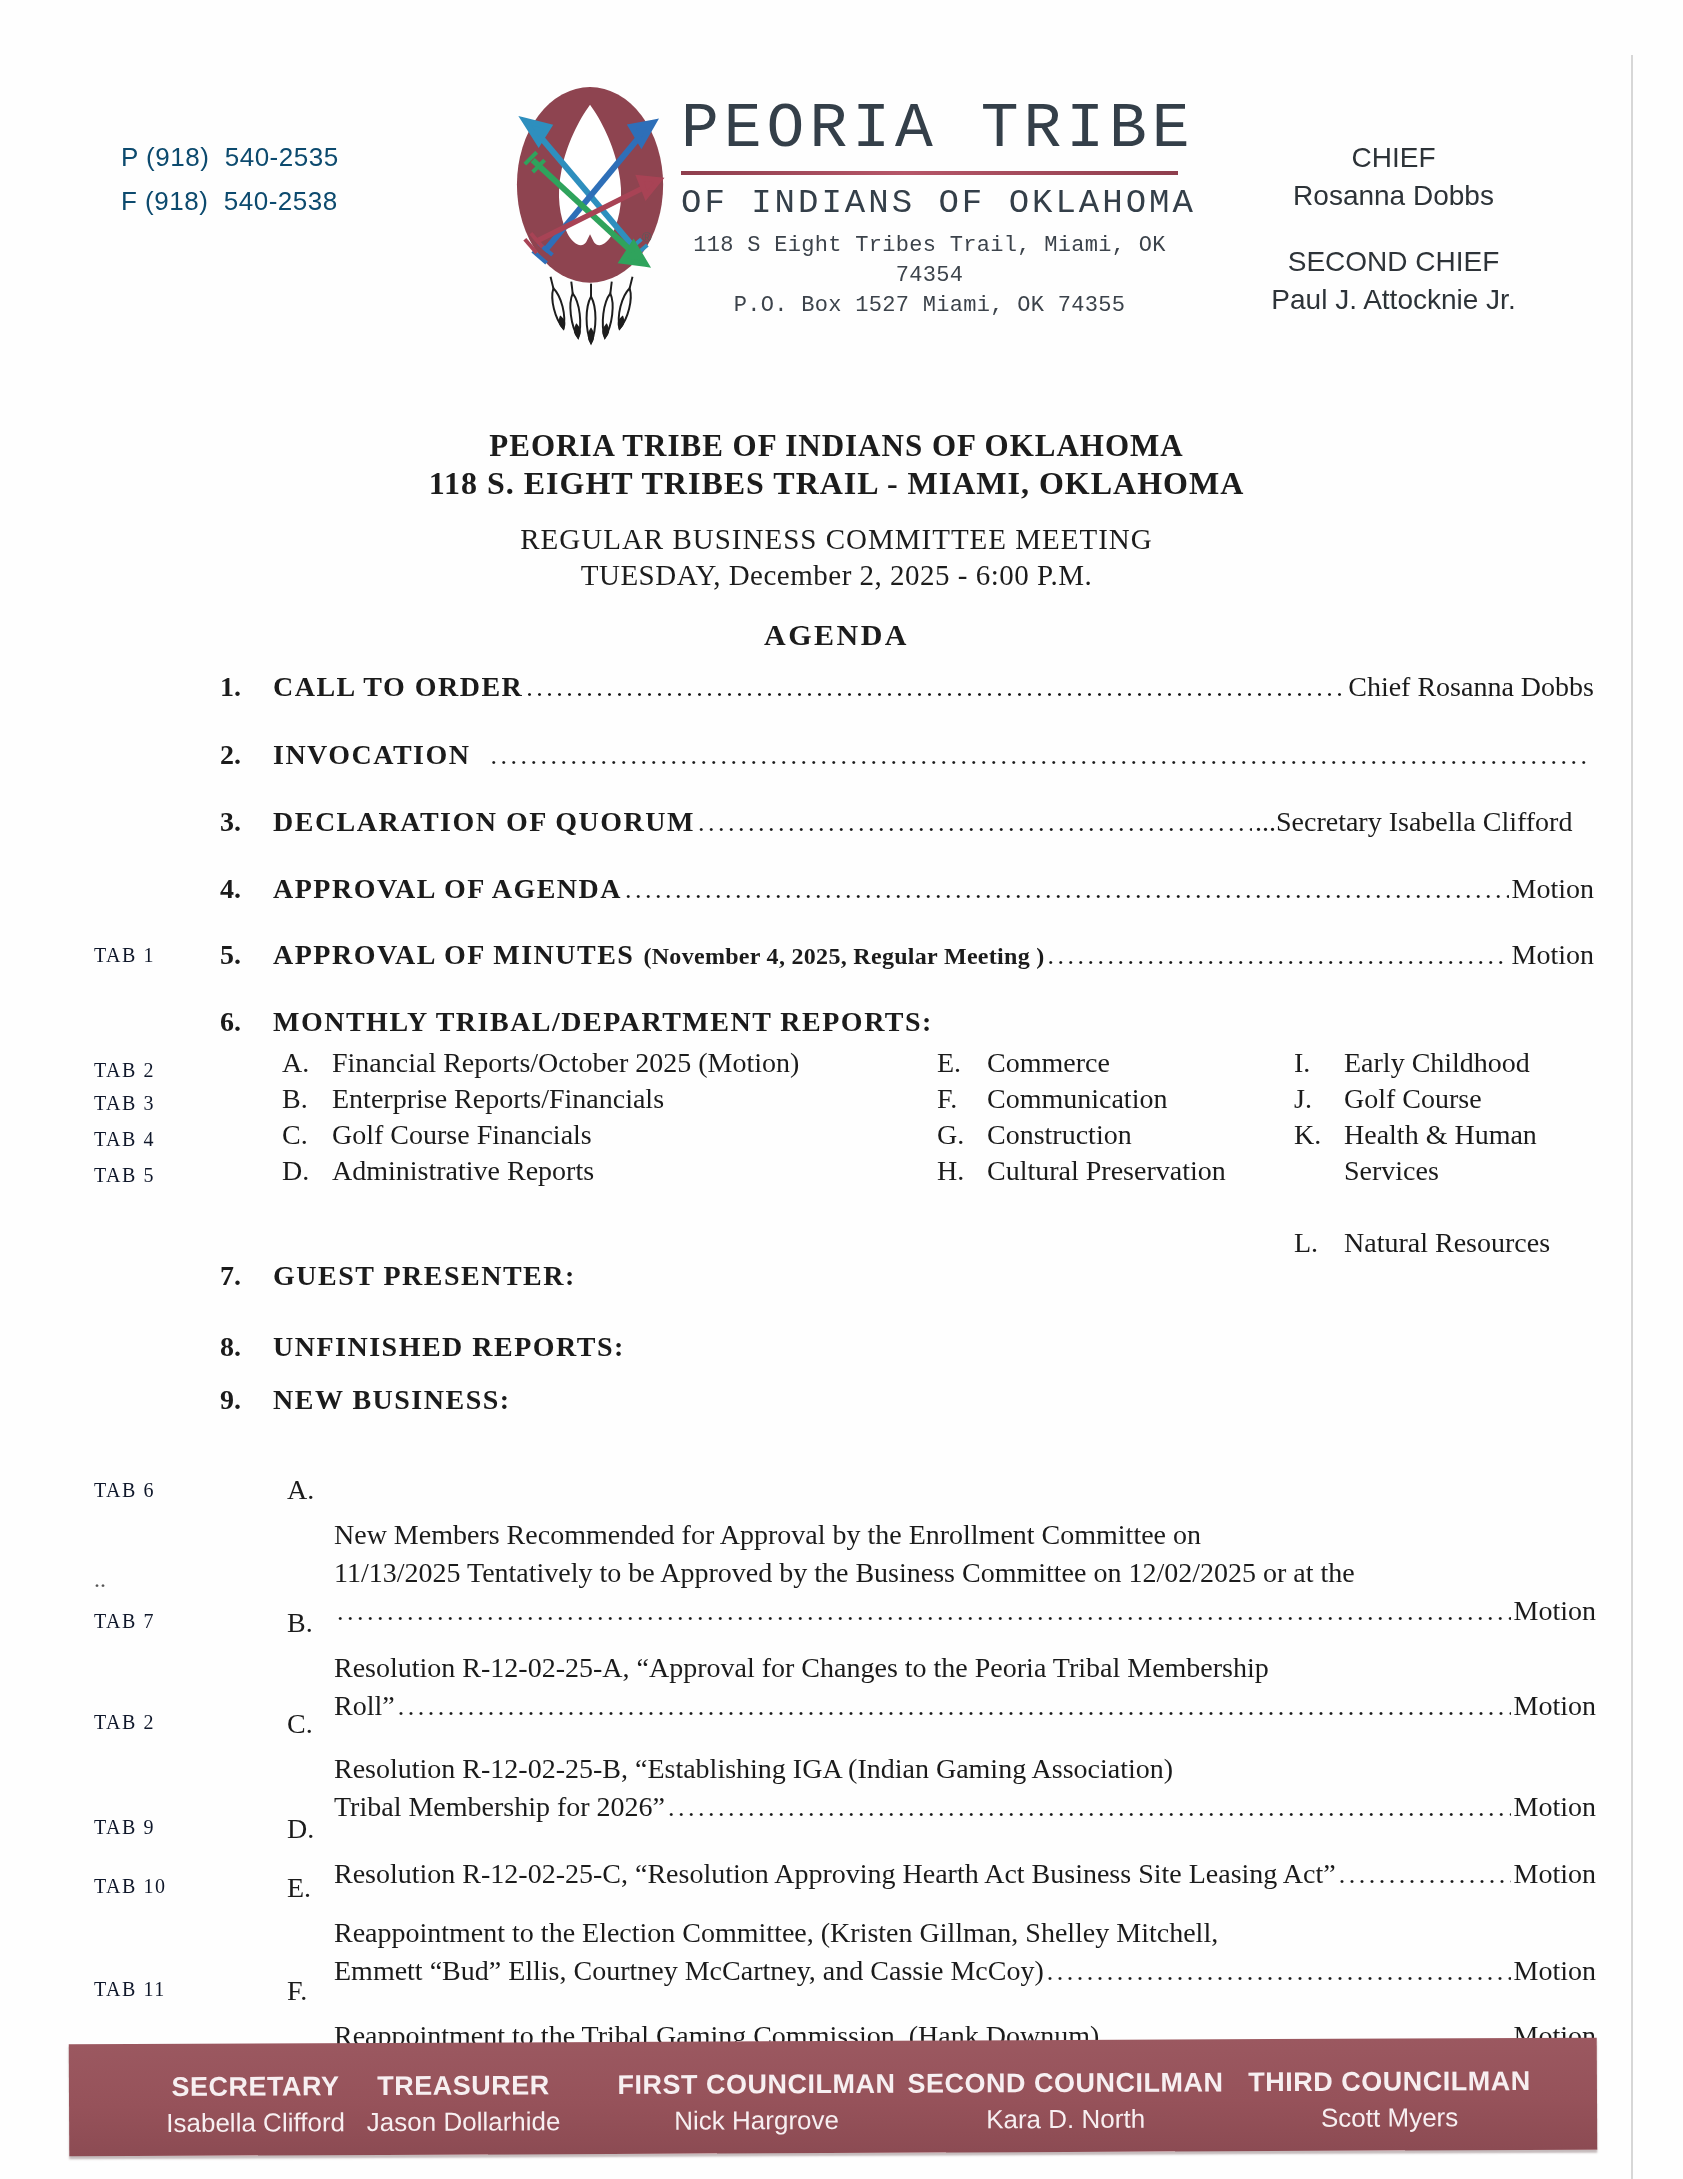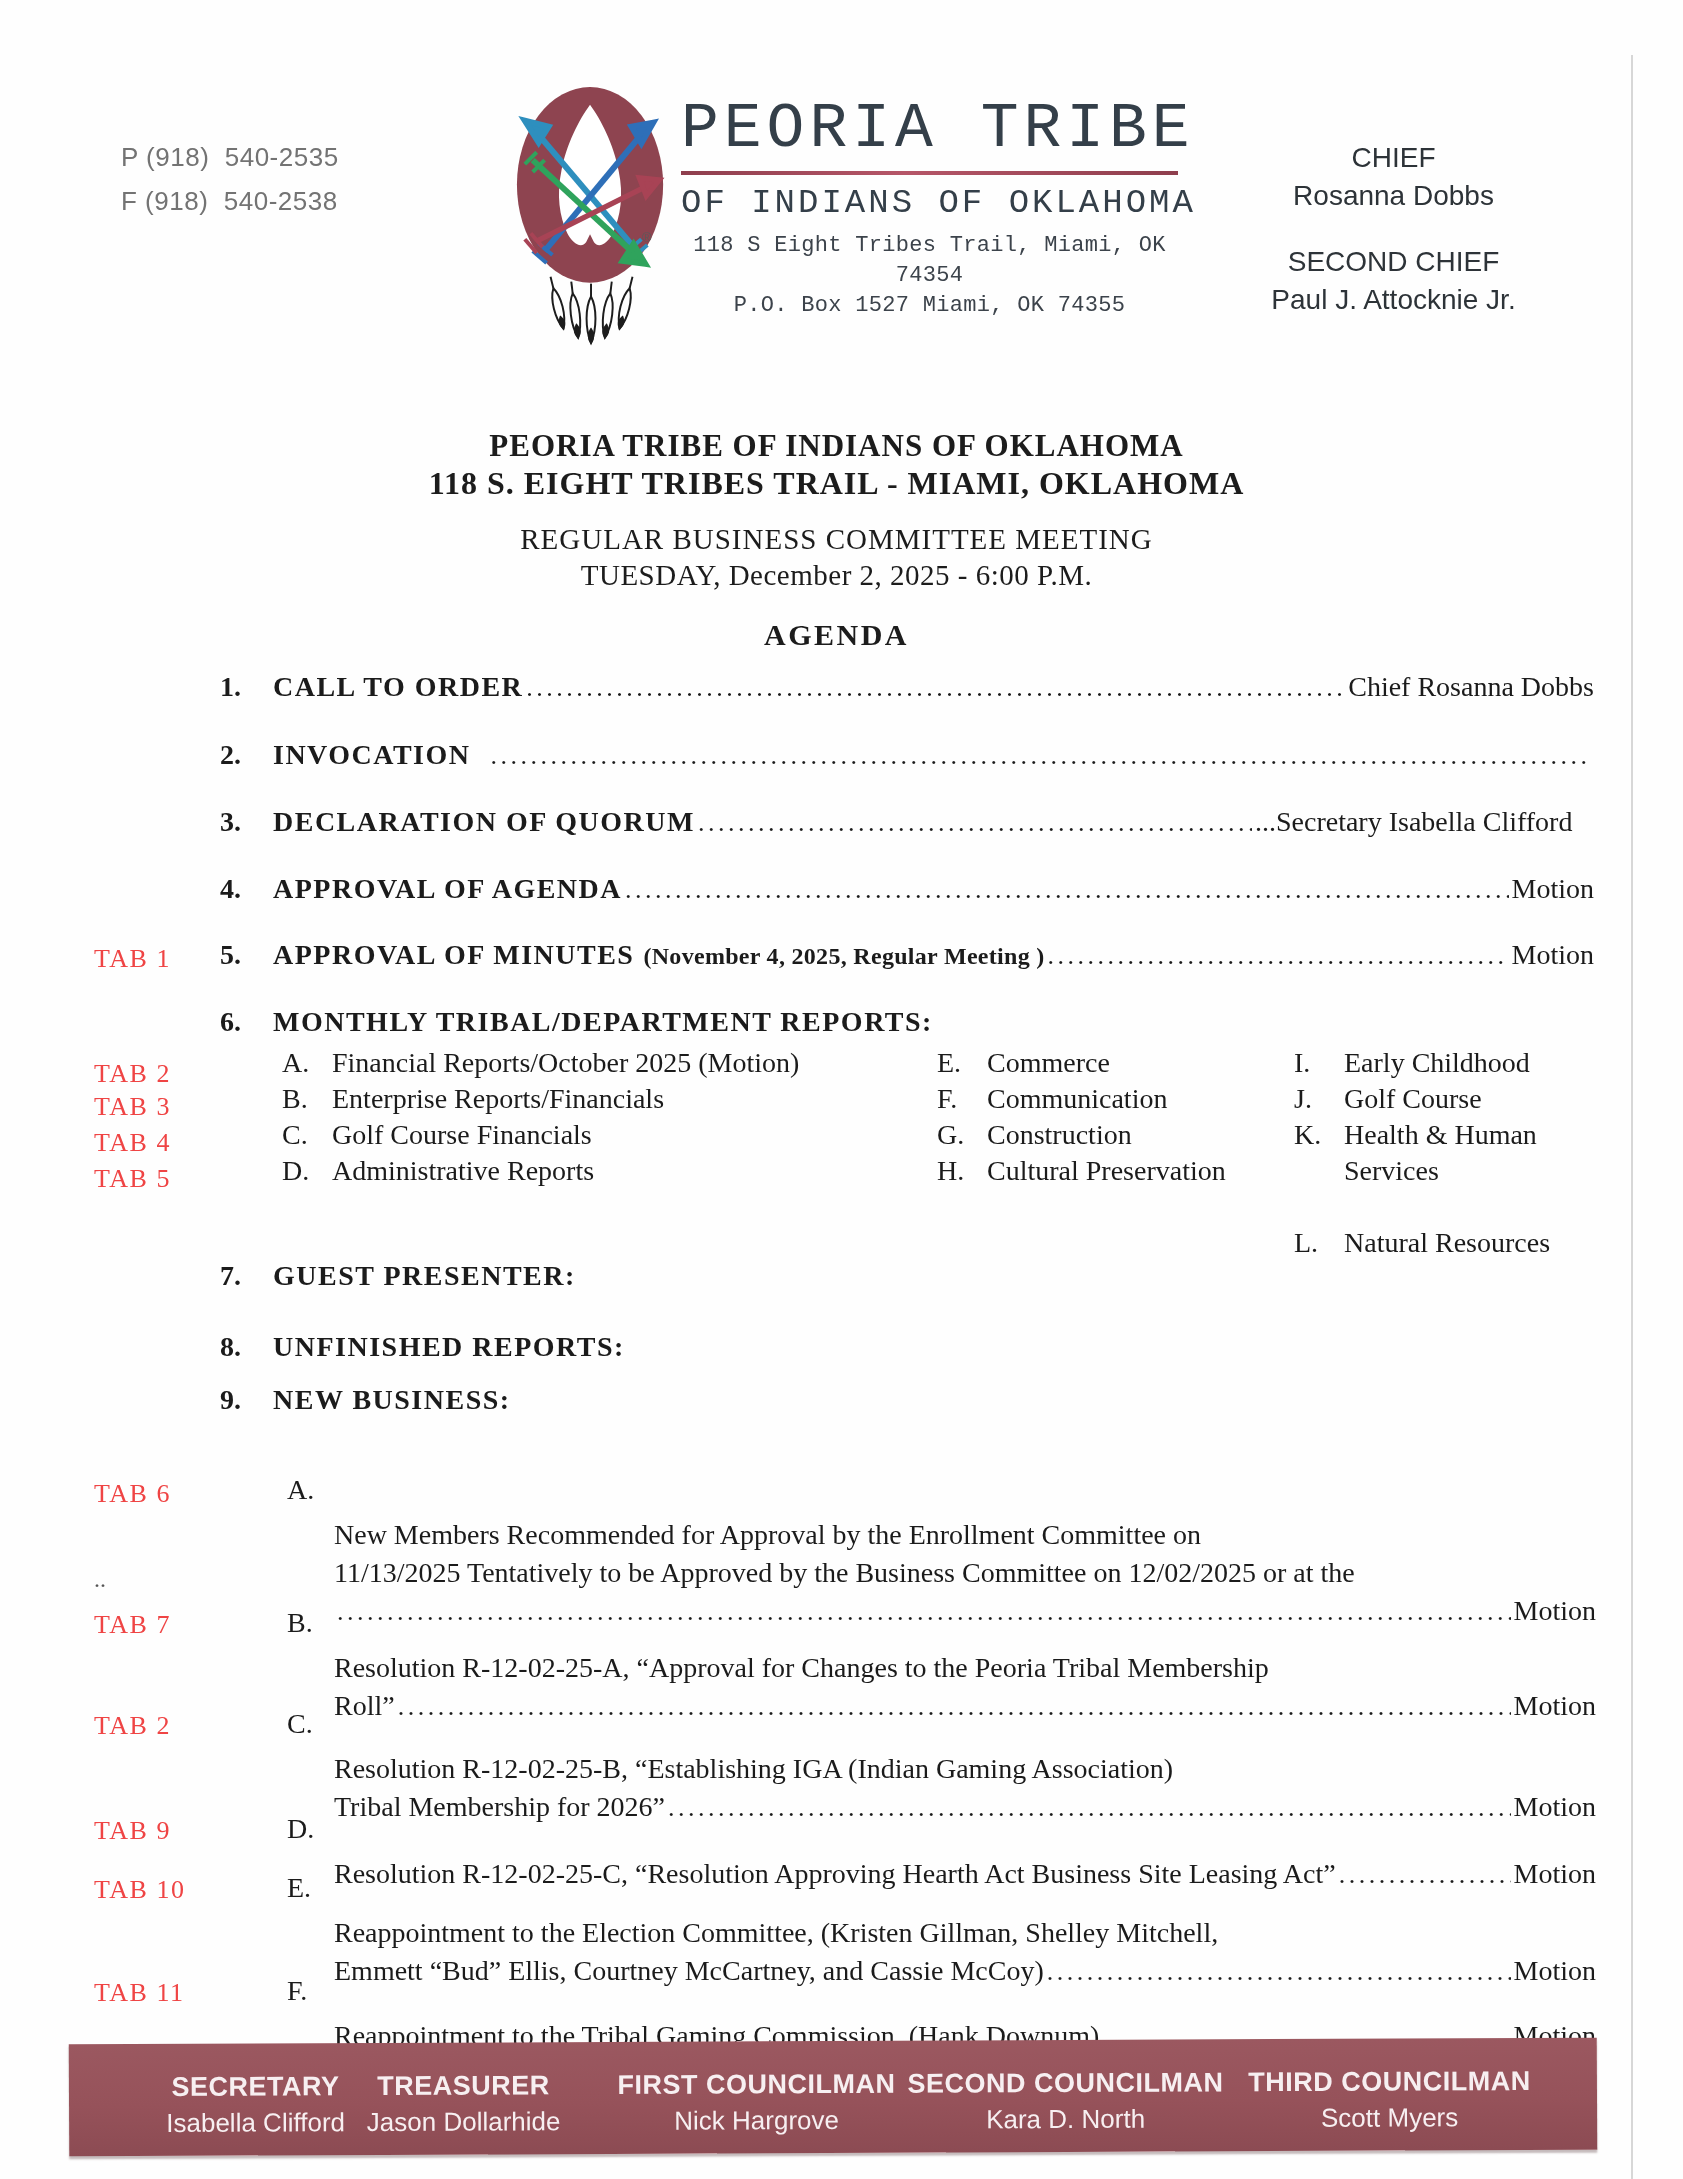--- a/index.html
+++ b/index.html
@@ -8,21 +8,21 @@
   .page {
     position:relative; width:1683px; height:2179px; margin:0 auto;
     background:#fefefe; overflow:hidden; color:#1b1b1b;
   }
   .abs { position:absolute; }
 
   
   .phones {
     left:121px; top:135px;
     font-family:"Liberation Sans","DejaVu Sans",sans-serif;
-    font-size:26px; color:#737373; line-height:44px; white-space:pre; letter-spacing:0.5px;
+    font-size:26px; color:#0c4a6e; line-height:44px; white-space:pre; letter-spacing:0.5px;
   }
   .logo-wrap { left:511px; top:83px; width:163px; height:263px; }
   .reg-mark { left:642px; top:230px; font-family:"Liberation Sans",sans-serif; font-size:13px; color:#5a5a5a; }
   .brand { left:681px; top:97px; width:497px; text-align:center;
     font-family:Liberation Mono, monospace; color:#343f49; }
   .brand-name { font-size:63px; letter-spacing:5px; font-weight:400; line-height:1.05; white-space:nowrap; }
   .brand-rule { margin-top:8px; height:4px; background:linear-gradient(90deg,#8e3e4d,#b65668 45%,#8e3e4d); }
   .brand-sub { margin-top:9px; font-size:34px; letter-spacing:3px; white-space:nowrap; }
   .brand-addr { margin-top:9px; font-size:22px; line-height:30px; color:#3c434b; letter-spacing:0.3px; }
   .officials { left:1236px; top:139px; width:315px; text-align:center;
@@ -59,21 +59,21 @@
 
   
   .nb { left:287px; width:1309px; font-size:28px; line-height:38px; }
   .nb-row { display:flex; }
   .nb-letter { width:47px; flex:none; }
   .nb-body { flex:1 1 auto; min-width:0;margin-top:45px; }
   .nb-last { display:flex; align-items:baseline; }
   .nb-text { white-space:nowrap; }
 
   
-  .tab { left:94px; font-size:26px; color:#ef4444; letter-spacing:1.5px; white-space:nowrap; }
+  .tab { left:94px; font-size:20px; color:#0f172a; letter-spacing:1.5px; white-space:nowrap; }
   .margin-mark { left:94px; font-size:24px; color:#555; }
 
   
   .scan-line { left:1631px; top:55px; width:2px; height:2124px; background:#c9c9c9; opacity:0.75; }
 
   
   .footer-band {
     left:69px; top:2041px; width:1528px; height:112px;
     background:linear-gradient(180deg,#9b5860 0%, #96525a 55%, #8c4b53 100%);
     transform:rotate(-0.25deg);

